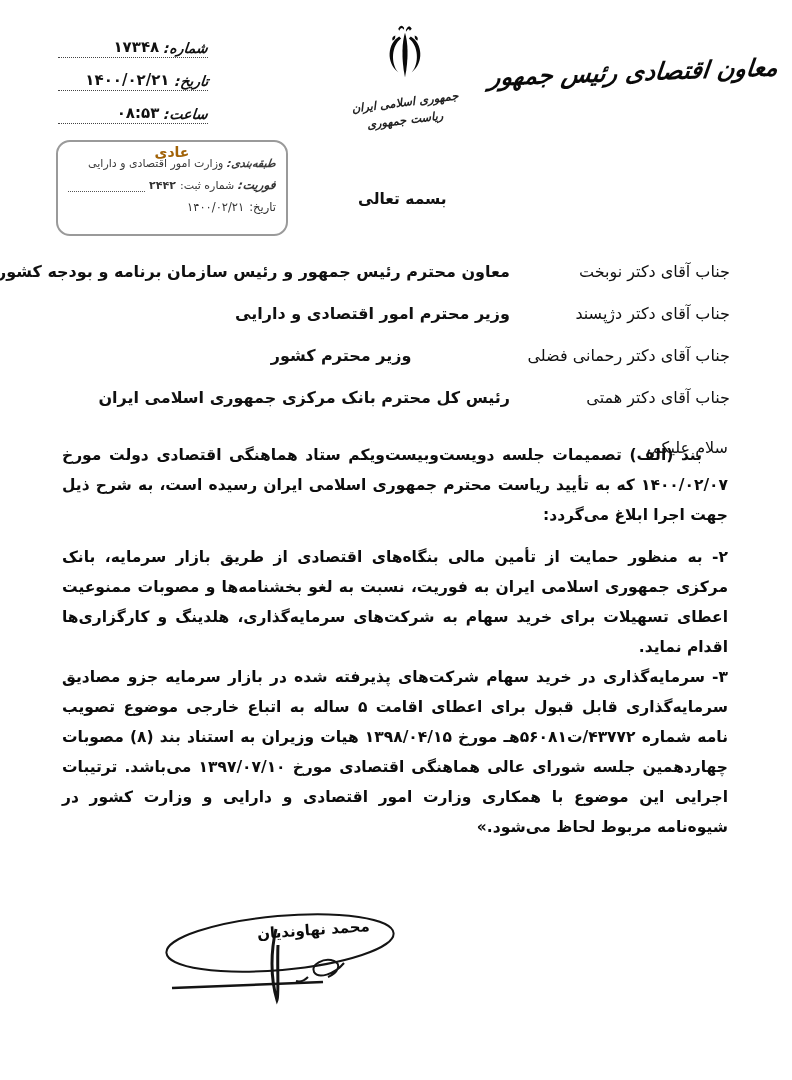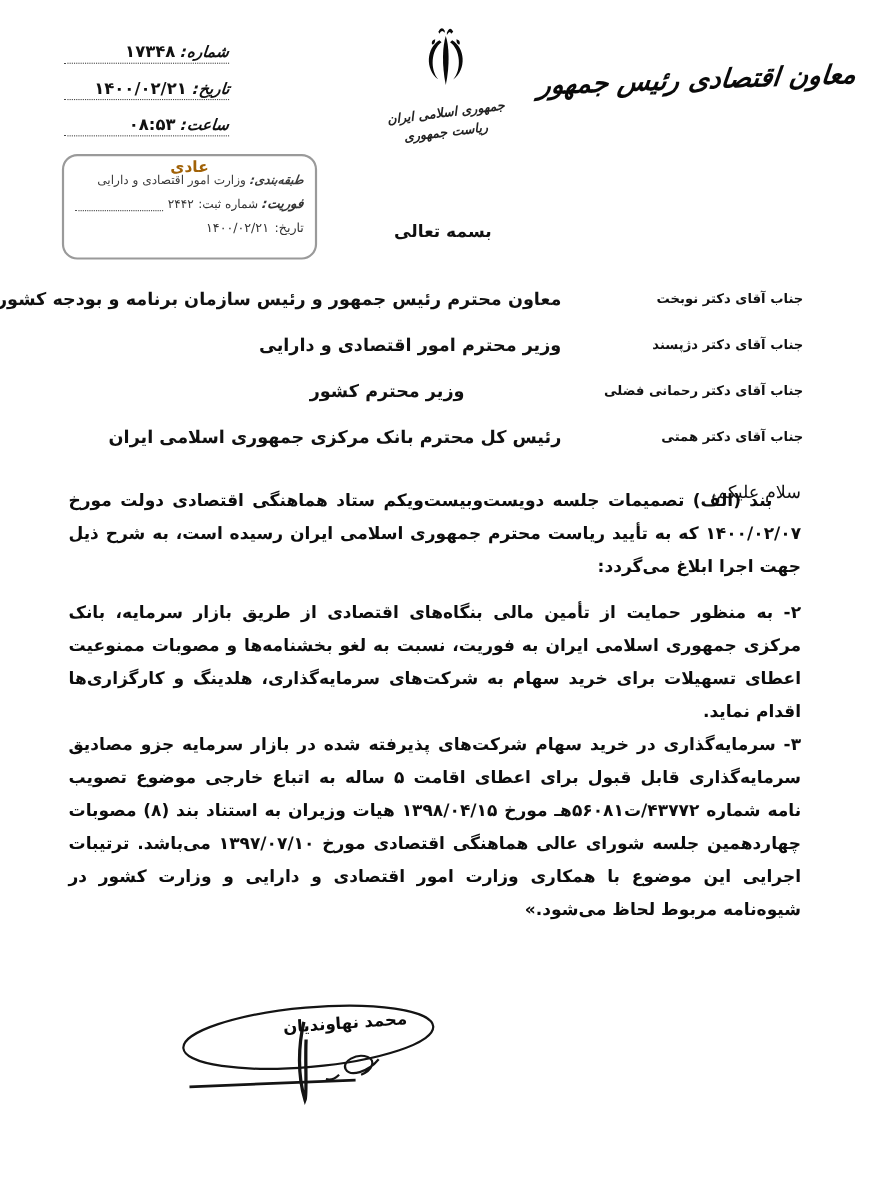--- a/index.html
+++ b/index.html
@@ -41,25 +41,25 @@
     font-size:11px;color:#333;
   }
   .stamp-normal{text-align:center;font-weight:700;font-size:14px;color:#a16207;line-height:13px;}
   .stamp-class{display:flex;direction:rtl;gap:4px;align-items:center;margin-top:-2px;color:#3a3a3a;}
   .stamp-class .script-label{font-style:italic;font-weight:700;transform:skewX(-8deg);font-size:11px;}
   .stamp-reg{display:flex;direction:rtl;gap:4px;align-items:flex-end;margin-top:8px;color:#333;}
   .stamp-reg .script-label{font-style:italic;font-weight:700;transform:skewX(-8deg);font-size:12px;}
   .stamp-reg .dots{flex:1;border-bottom:1px dotted #555;height:10px;}
   .stamp-date{margin-top:8px;color:#333;font-size:11.5px;display:flex;gap:5px;direction:rtl;}
   
-  .besmele{position:absolute;left:358px;top:201px;font-weight:700;font-size:15.5px;}
+  .besmele{position:absolute;left:358px;top:190px;font-weight:700;font-size:15.5px;}
   
   .recipients{position:absolute;top:250px;right:62px;left:60px;}
   .rcp-row{display:flex;direction:rtl;align-items:center;height:42px;column-gap:28px;}
-  .rcp-name{font-weight:700;font-size:12px;min-width:192px;white-space:nowrap;}
+  .rcp-name{font-weight:400;font-size:16px;min-width:192px;white-space:nowrap;}
   .rcp-title{font-weight:700;font-size:16px;white-space:nowrap;}
   .rcp-row.shifted .rcp-title{margin-right:88px;}
   
   .salutation{position:absolute;top:438px;right:64px;font-weight:400;font-size:16px;}
   .body-text{
     position:absolute;top:440px;right:64px;left:62px;
     direction:rtl;text-align:justify;font-weight:700;font-size:15.5px;line-height:30px;color:#0d0d0d;
   }
   .body-text p{margin:0;}
   .body-text .intro{text-indent:26px;margin-bottom:12px;}
@@ -111,21 +111,21 @@
 
   <div class="stamp-box">
     <div class="stamp-normal">عادی</div>
     <div class="stamp-class">
       <span class="script-label">طبقه‌بندی:</span>
       <span>وزارت امور اقتصادی و دارایی</span>
     </div>
     <div class="stamp-reg">
       <span class="script-label">فوریت:</span>
       <span>شماره ثبت:</span>
-      <span style="font-weight:400">۲۴۴۲</span>
+      <span style="font-weight:700">۲۴۴۲</span>
       <span class="dots"></span>
     </div>
     <div class="stamp-date">
       <span>تاریخ:</span>
       <span>۱۴۰۰/۰۲/۲۱</span>
     </div>
   </div>
 
   <div class="besmele">بسمه تعالی</div>
 

